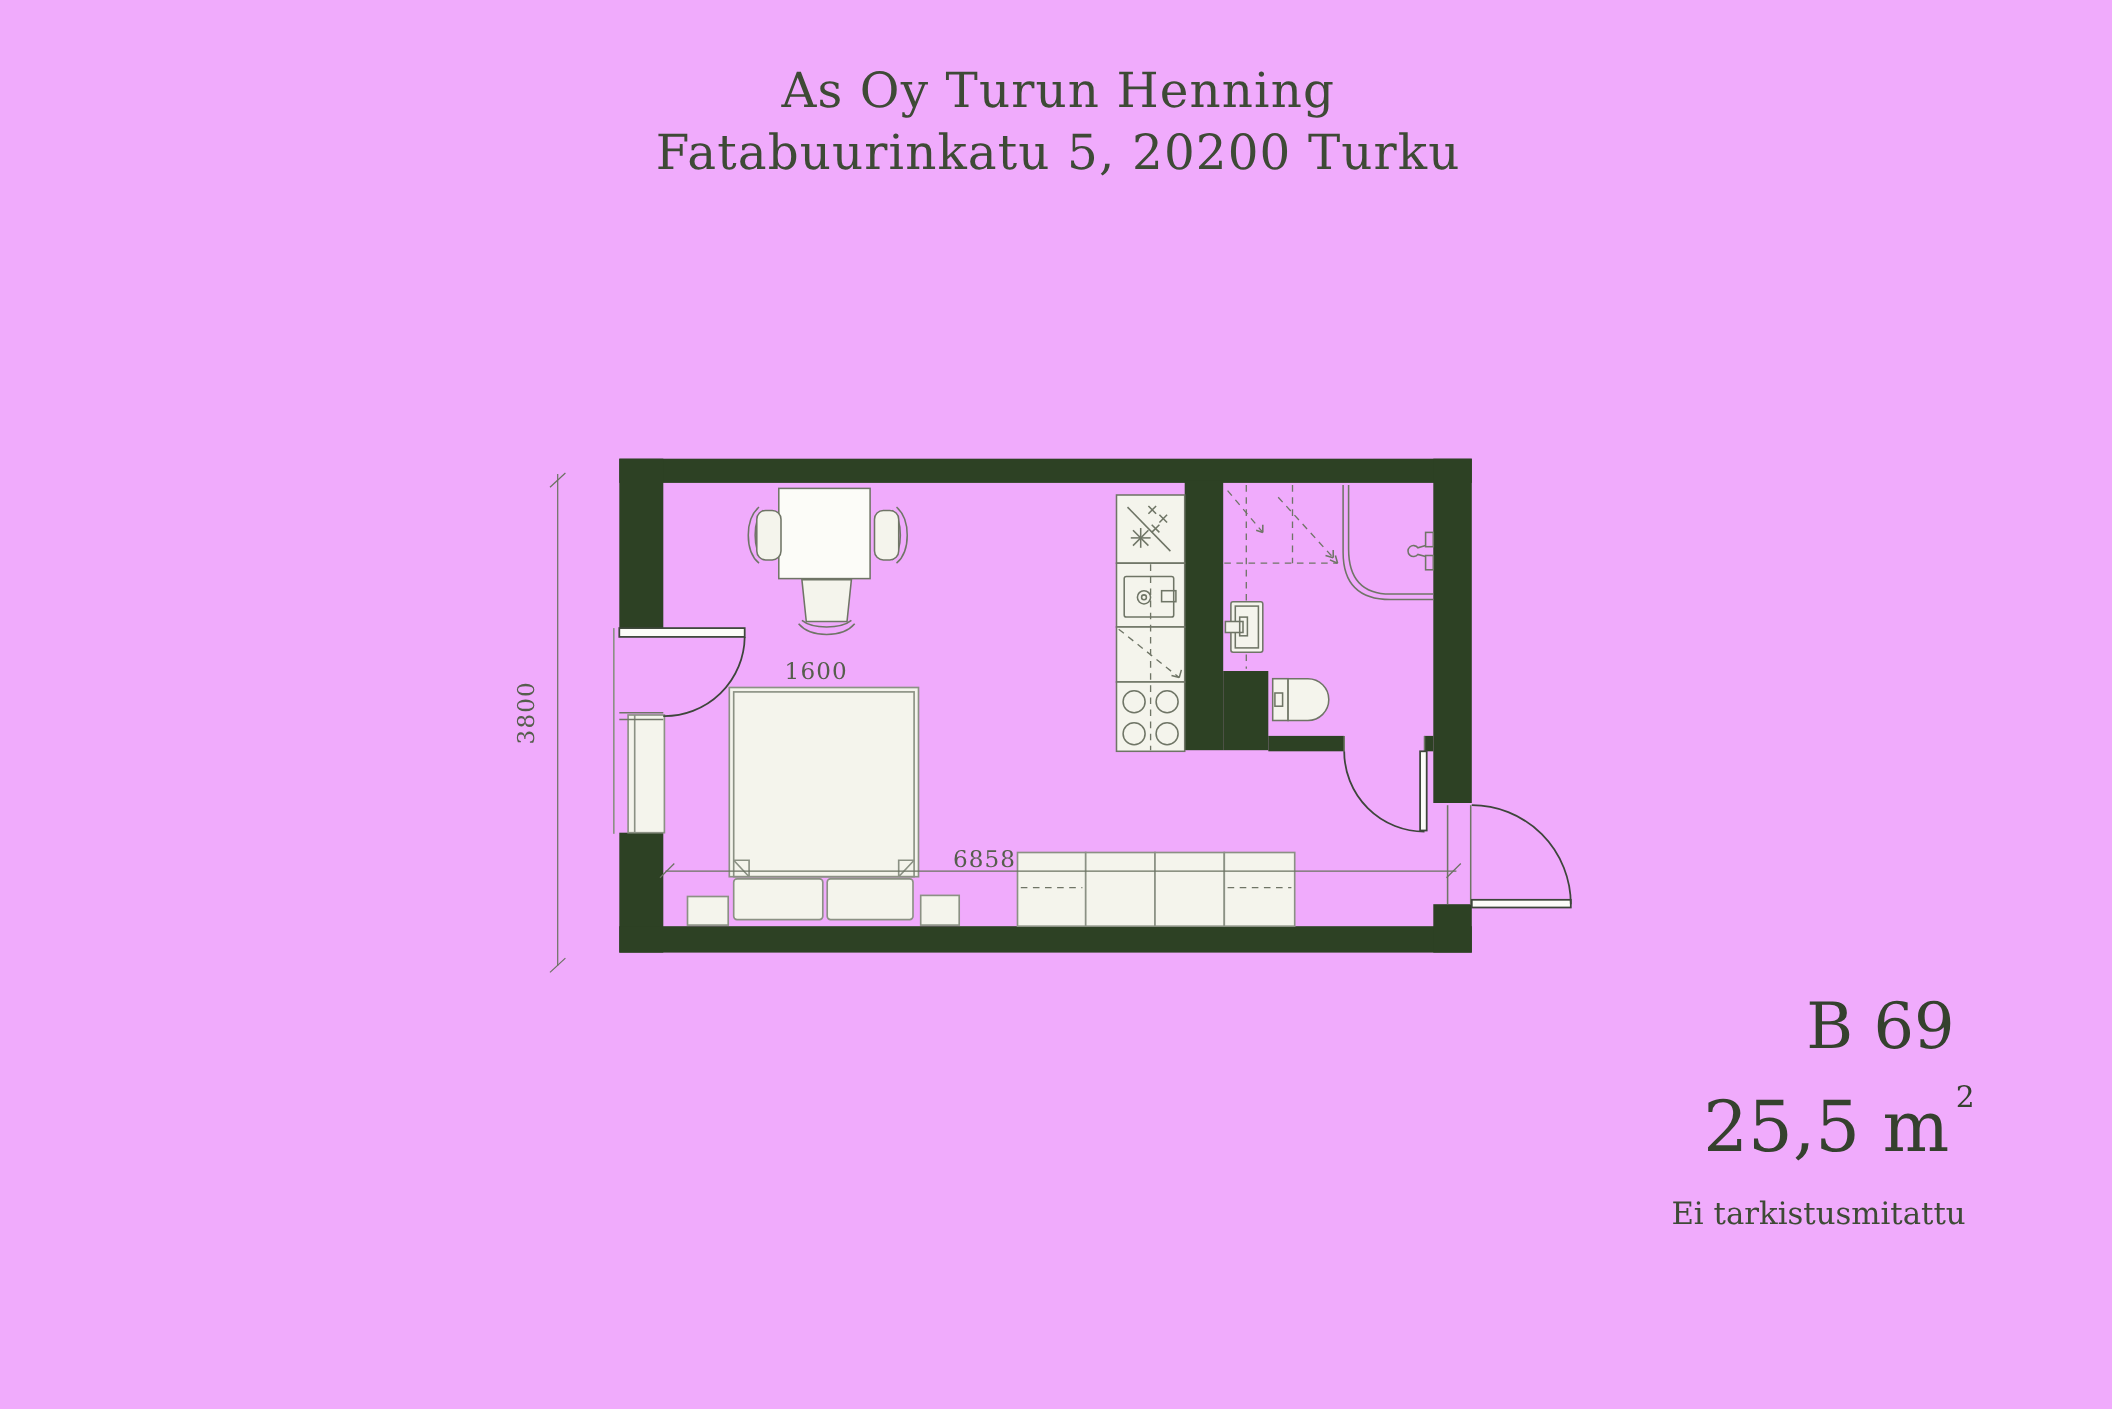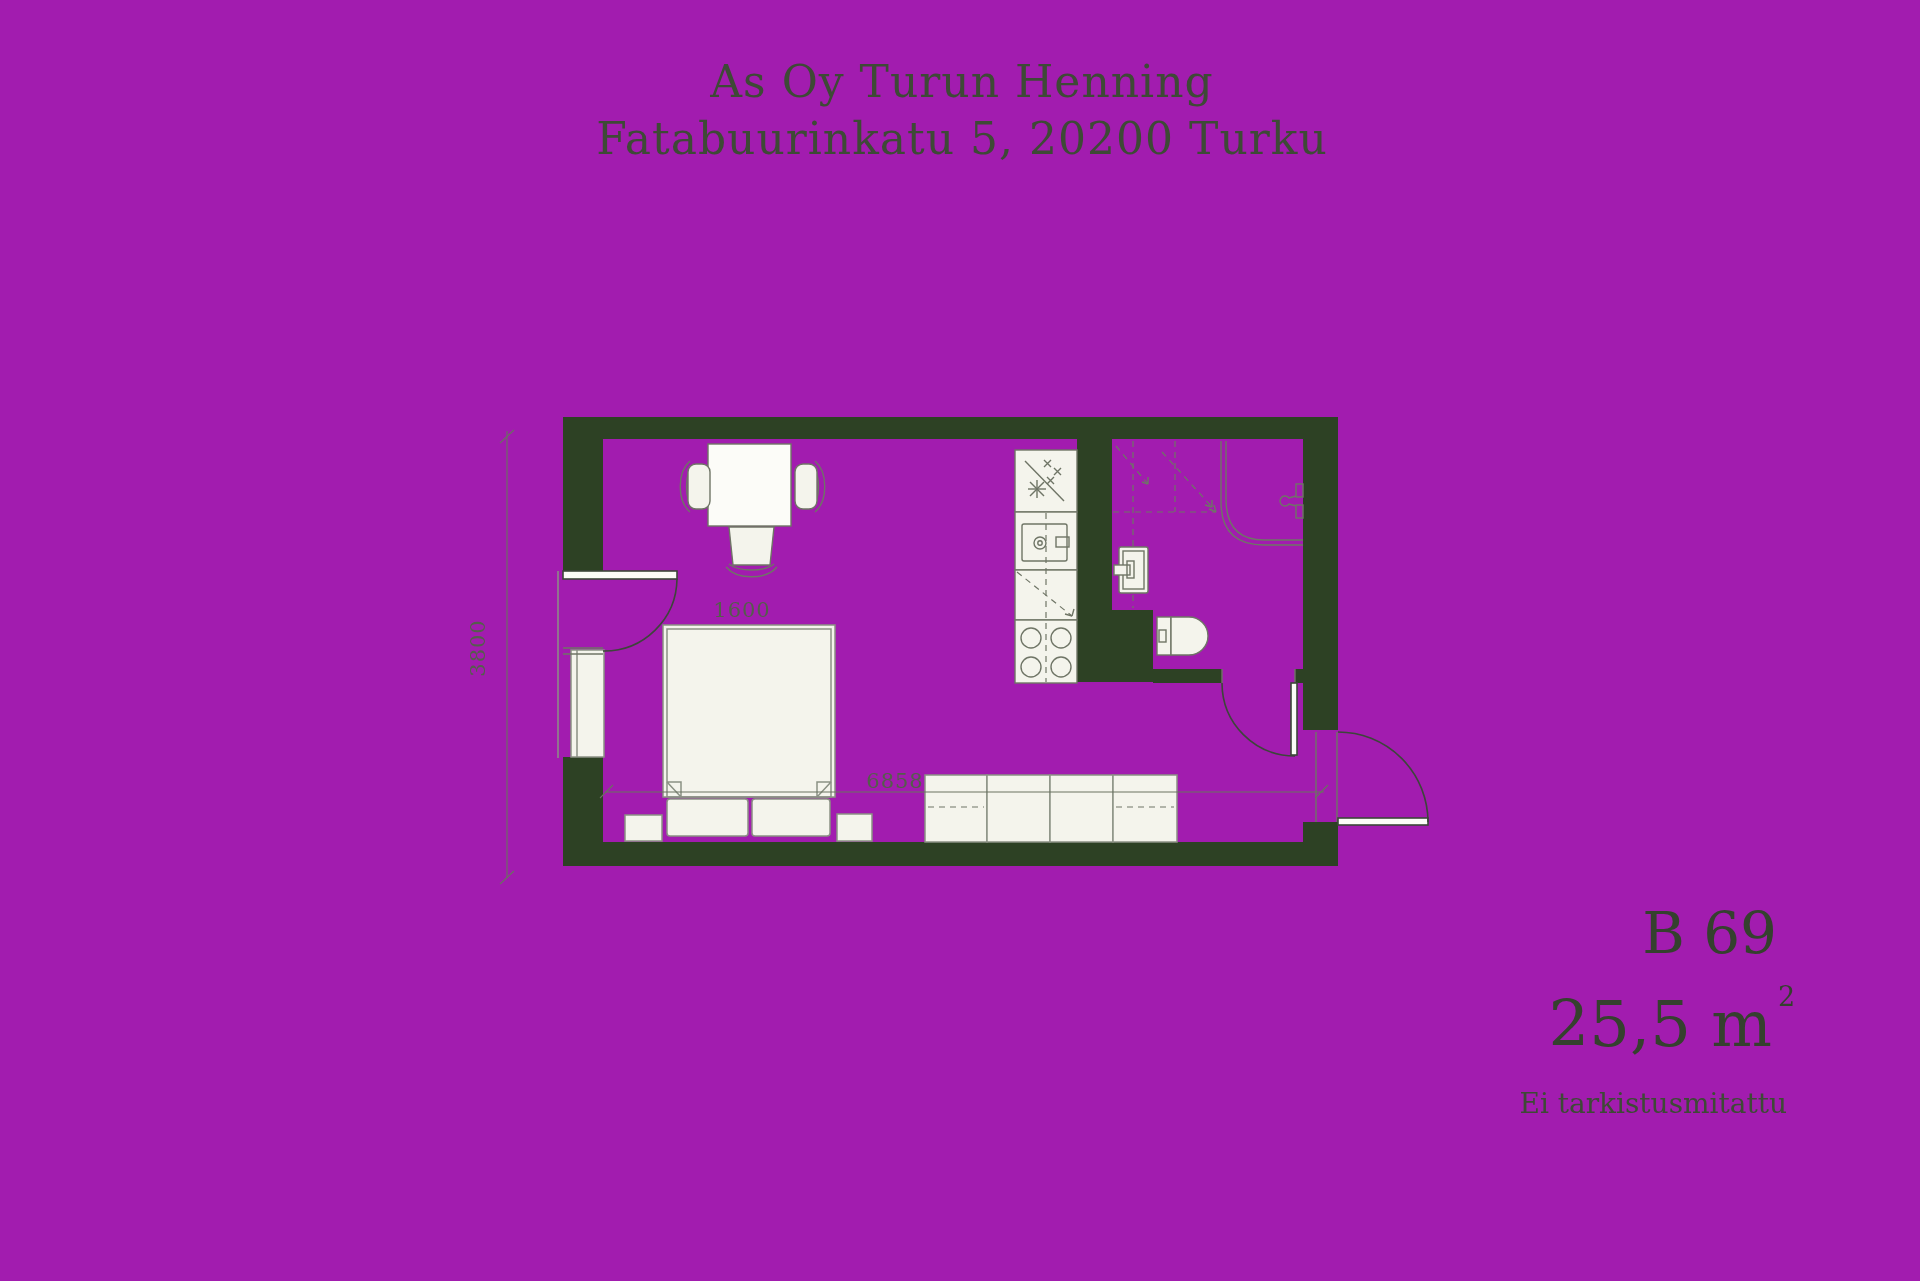--- a/index.html
+++ b/index.html
@@ -1,16 +1,16 @@
 <!DOCTYPE html>
 <html><head>
 <meta charset="utf-8">
 <style>
   html,body{margin:0;padding:0;background:#f4f4ec;}
-  .page{position:relative;width:1920px;height:1281px;background:#a21caf;overflow:hidden;
+  .page{position:relative;width:1920px;height:1281px;background:#f0abfc;overflow:hidden;
         font-family:"DejaVu Serif","Liberation Serif",serif;}
   svg{display:block;}
   text{font-family:"DejaVu Serif","Liberation Serif",serif;}
   .t-title{font-size:44px;fill:#3e4a36;letter-spacing:1px;}
   .t-unit{font-size:58px;fill:#35412e;}
   .t-area{font-size:64px;fill:#35412e;}
   .t-sup{font-size:27px;fill:#35412e;}
   .t-note{font-size:28px;fill:#3e4a36;}
   .t-dim{font-size:21px;fill:#555e4c;letter-spacing:1px;}
   .wall{fill:#2d4124;stroke:none;}

